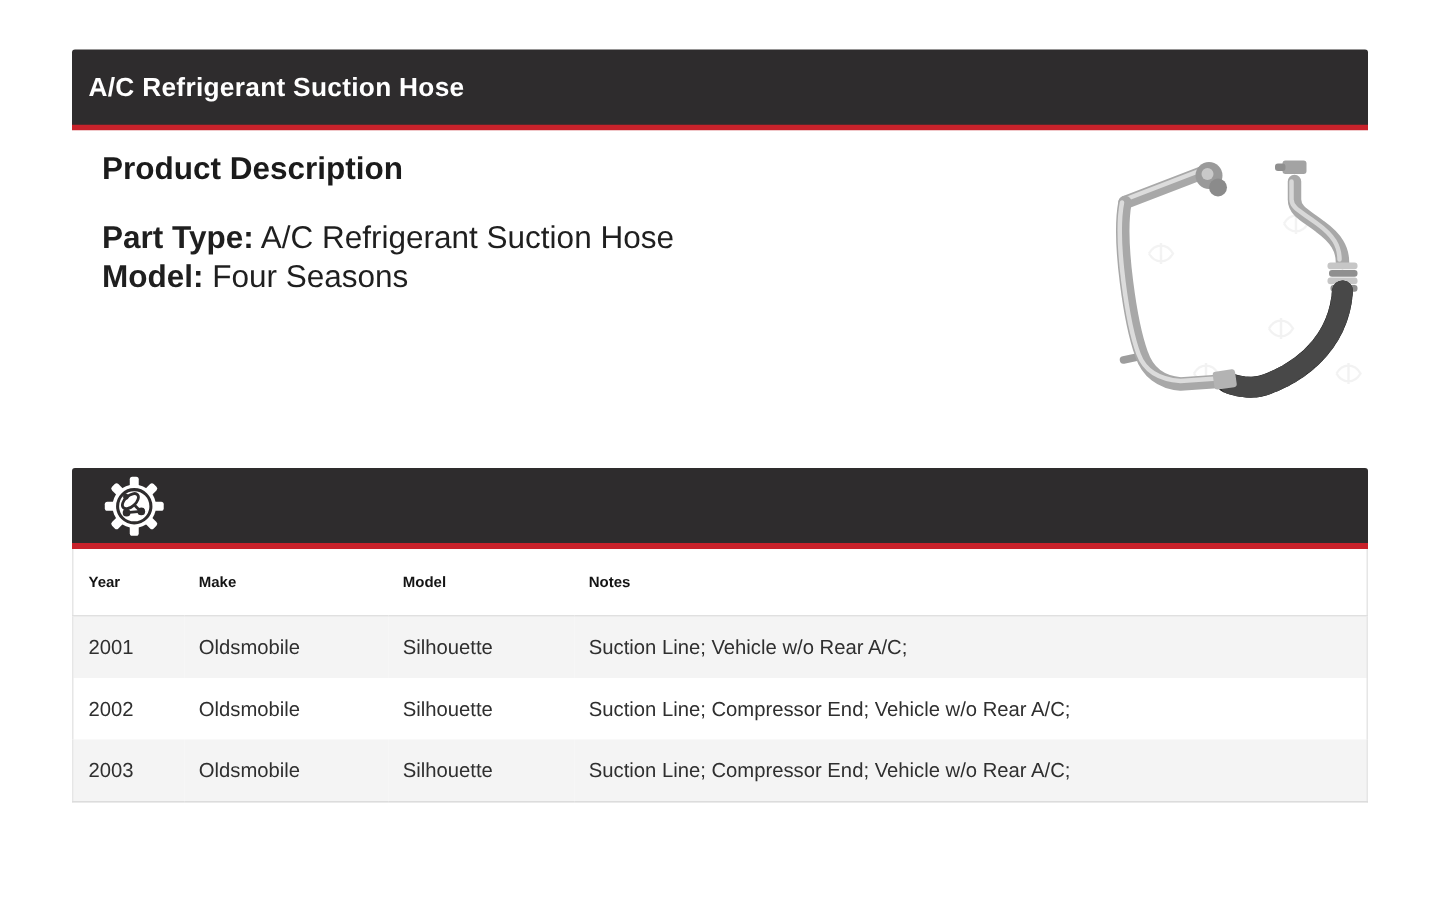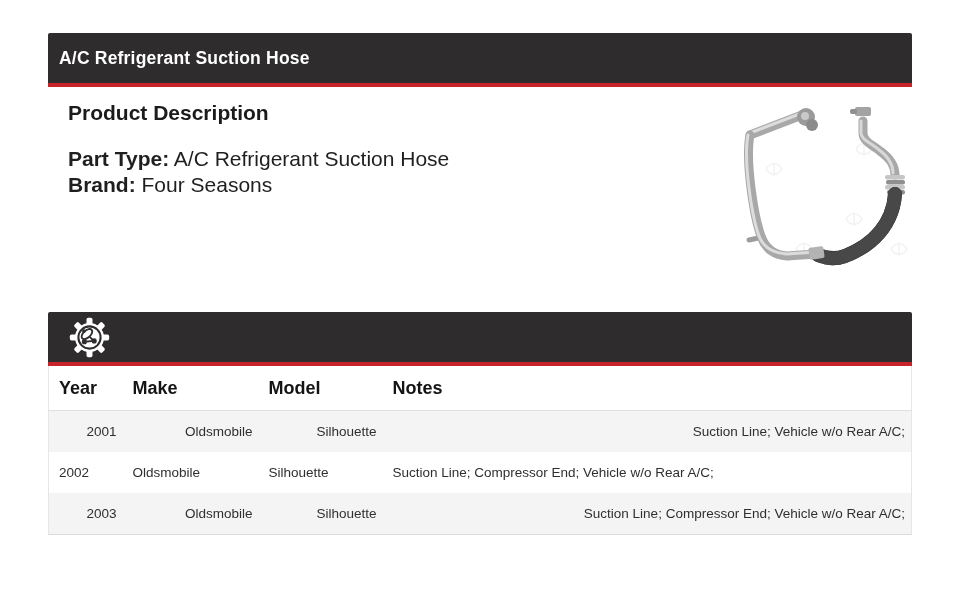--- a/index.html
+++ b/index.html
@@ -29,39 +29,39 @@
   #section-compat{top:312px;}
   #section-compat .section-bar{padding-left:21px;}
   .gear-wrap{width:41px;height:41px;margin-right:24px;flex:0 0 auto;display:flex;align-items:center;}
   
   .fit-table{
     width:864px;border-collapse:collapse;table-layout:fixed;
     font-size:13.5px;color:#2f2f2f;
     border-left:1px solid #e6e6e6;border-right:1px solid #e6e6e6;border-bottom:1px solid #dcdcdc;
   }
   .fit-table th{
-    text-align:left;font-size:18px;font-weight:bold;color:#141414;
+    text-align:left;font-size:10px;font-weight:bold;color:#141414;
     height:44px;padding:0 6px 0 10px;background:#ffffff;
     border-bottom:1px solid #e0e0e0;
   }
   .fit-table td{height:41px;padding:0 6px 0 10px;}
-  .fit-table tr.stripe td{background:#f4f4f4;text-align:right;}
+  .fit-table tr.stripe td{background:#f4f4f4;}
 </style>
 </head>
 <body>
 
 <div class="section" id="section-product">
   <div class="section-bar">
     <span class="bar-title">A/C Refrigerant Suction Hose</span>
   </div>
   <div class="desc-body">
     <h2 class="desc-heading">Product Description</h2>
     <div class="desc-fields">
       <div><span class="lbl">Part Type:</span> <span>A/C Refrigerant Suction Hose</span></div>
-      <div><span class="lbl">Brand:</span> <span>Four Seasons</span></div>
+      <div><span class="lbl">Model:</span> <span>Four Seasons</span></div>
     </div>
 
     <div class="product-image">
       <svg width="220" height="200" viewBox="0 0 220 200">
 
         <g opacity="0.08" fill="none" stroke="#666" stroke-width="1.6">
           <path d="M60,80 c4,-7 12,-7 16,0 c-4,7 -12,7 -16,0 M68,73 v14"></path>
           <path d="M150,60 c4,-7 12,-7 16,0 c-4,7 -12,7 -16,0 M158,53 v14"></path>
           <path d="M140,130 c4,-7 12,-7 16,0 c-4,7 -12,7 -16,0 M148,123 v14"></path>
           <path d="M90,160 c4,-7 12,-7 16,0 c-4,7 -12,7 -16,0 M98,153 v14"></path>

